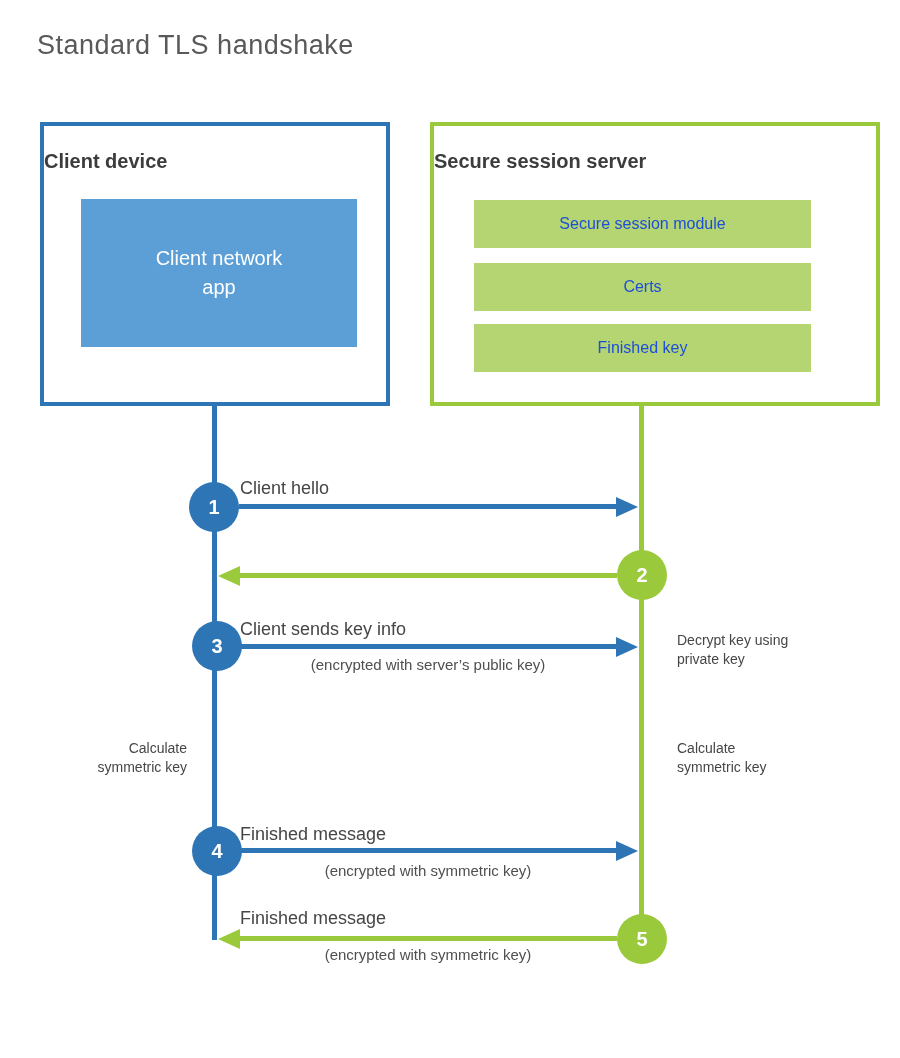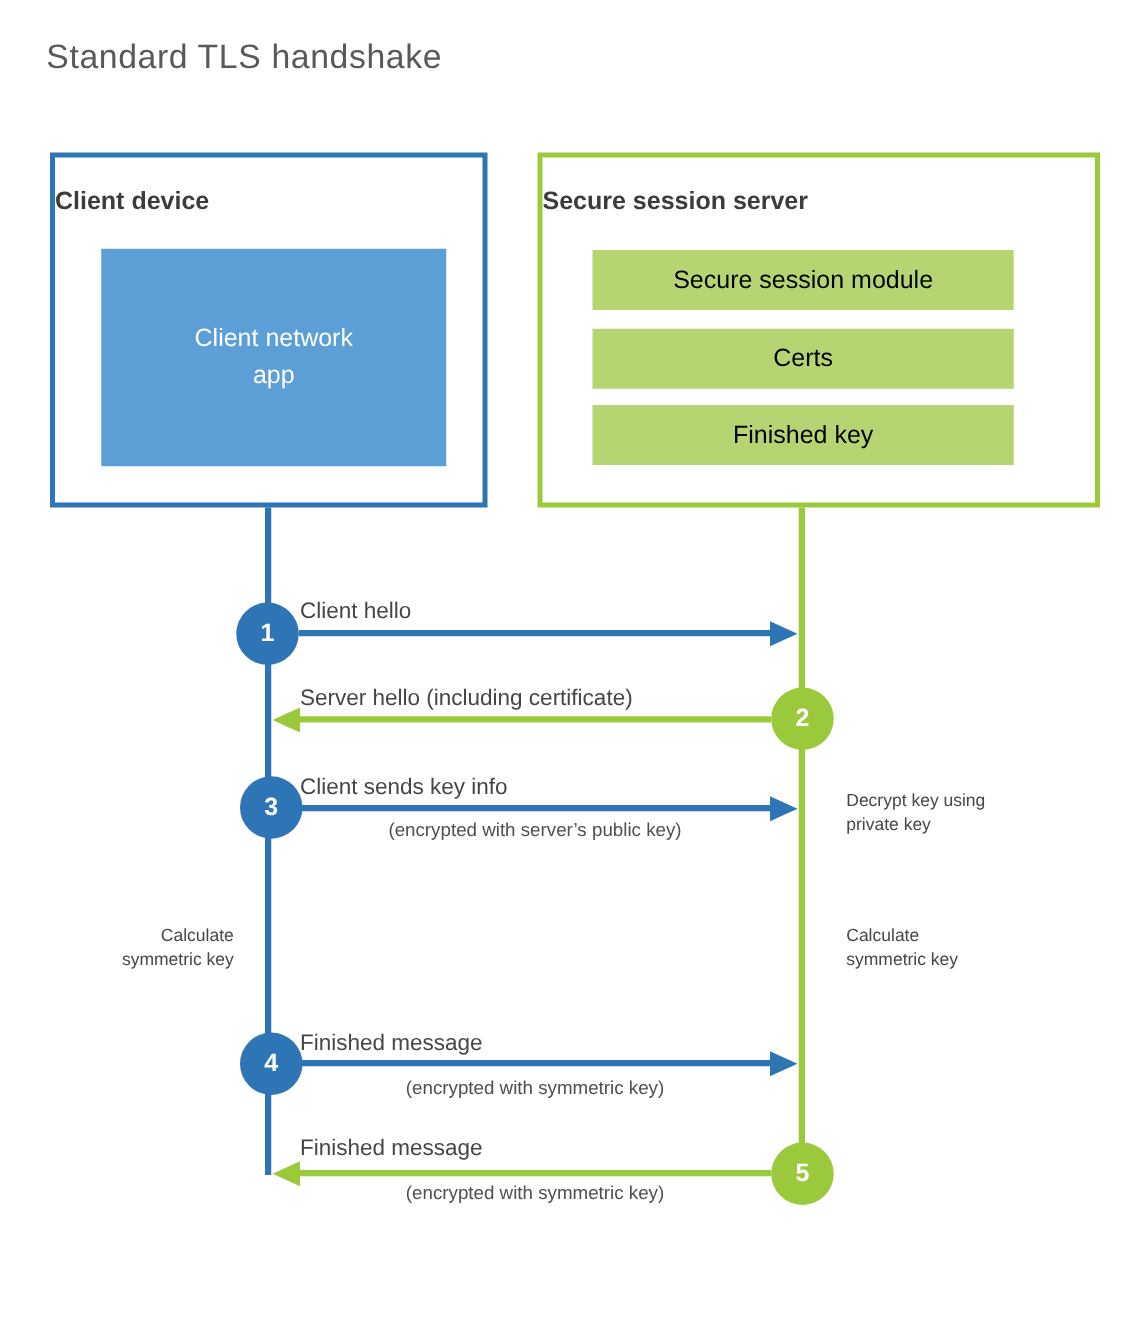--- a/index.html
+++ b/index.html
@@ -24,31 +24,31 @@
   }
   
   .entity-box{position:absolute;top:122px;height:284px;background:#fff;box-sizing:border-box;}
   .entity-box.client{left:40px;width:350px;border:4px solid var(--blue);}
   .entity-box.server{left:430px;width:450px;border:4px solid var(--green);}
   .entity-title{
     position:absolute;left:0;right:0;top:24px;text-align:left;
     font-size:20px;font-weight:bold;color:var(--text-dark);
   }
   .app-box{
-    position:absolute;left:37px;top:73px;width:276px;height:174px;
+    position:absolute;left:37px;top:73px;width:276px;height:148px;
     background:var(--blue-fill);
     display:flex;align-items:center;justify-content:center;text-align:center;
     color:#ffffff;font-size:20px;line-height:1.45;
   }
   .app-box .wrap{max-width:165px;}
   .module-bar{
     position:absolute;left:40px;width:337px;height:48px;
     background:var(--green-fill);
     display:flex;align-items:center;justify-content:center;
-    color:#000000;font-size:20px;
+    color:#1d4ed8;font-size:16px;
   }
   .bar-1{top:74px;} .bar-2{top:137px;} .bar-3{top:198px;}
   
   .vline{position:absolute;top:406px;width:5px;}
   .vline.client-line{left:212px;height:534px;background:var(--blue);}
   .vline.server-line{left:639px;height:533px;background:var(--green);}
   
   .step-circle{
     position:absolute;width:50px;height:50px;border-radius:50%;
     display:flex;align-items:center;justify-content:center;
@@ -104,21 +104,20 @@
   <div class="vline client-line"></div>
   <div class="vline server-line"></div>
 
   <div class="msg-label" style="top:478px;">Client hello</div>
   <div class="hline blue" style="left:239px;top:504px;width:377px;"></div>
   <div class="arrow-head right" style="left:616px;top:497px;"></div>
   <div class="step-circle blue" style="left:189px;top:482px;">
     <span>1</span>
   </div>
 
-  <div class="msg-label" style="top:548px;">Server hello (including certificate)</div>
   <div class="hline green" style="left:240px;top:573px;width:377px;"></div>
   <div class="arrow-head left" style="left:218px;top:566px;"></div>
   <div class="step-circle green" style="left:617px;top:550px;">
     <span>2</span>
   </div>
 
   <div class="msg-label" style="top:619px;">Client sends key info</div>
   <div class="msg-sub" style="top:656px;">(encrypted with server’s public key)</div>
   <div class="hline blue" style="left:241px;top:644px;width:375px;"></div>
   <div class="arrow-head right" style="left:616px;top:637px;"></div>

